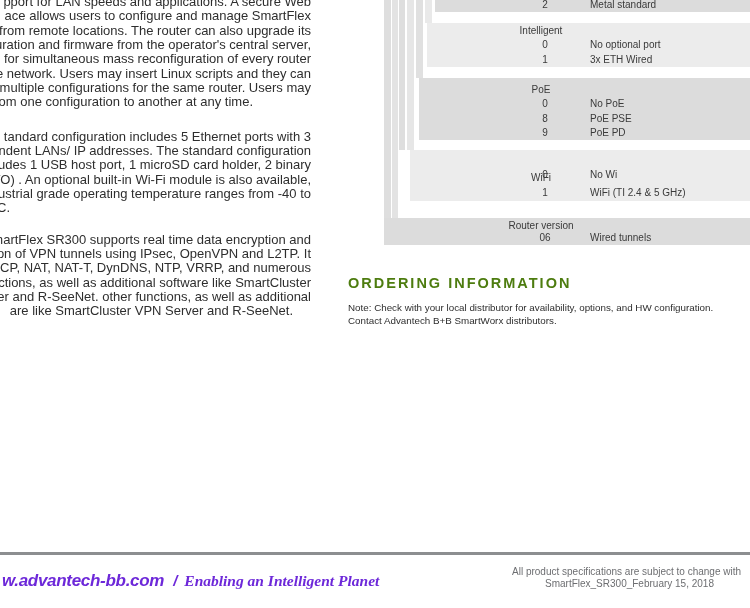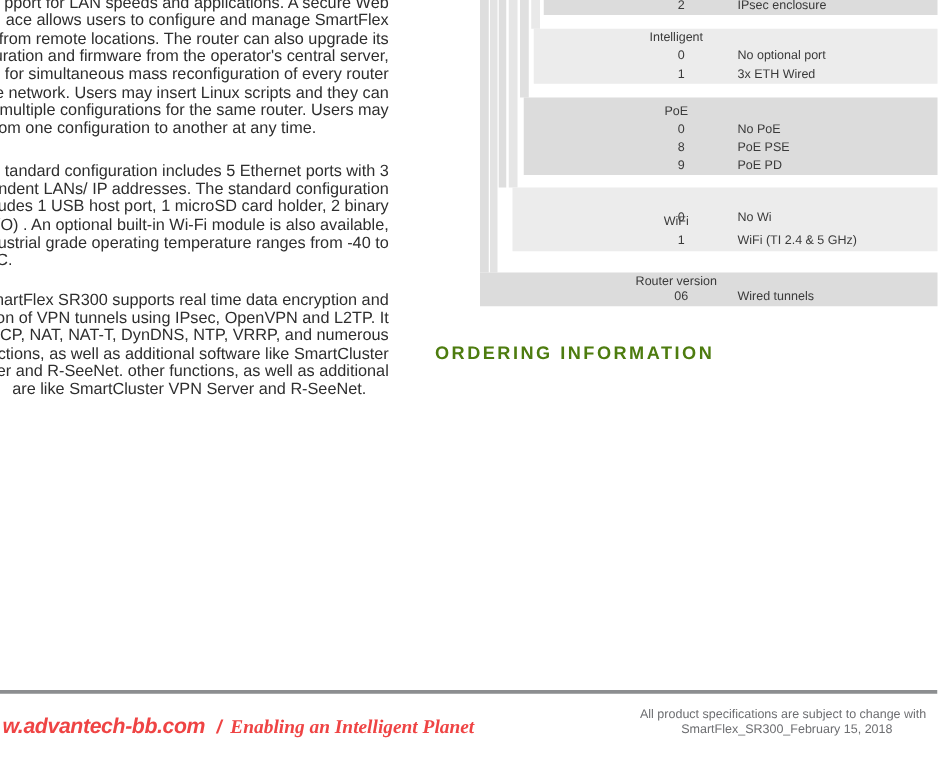--- a/index.html
+++ b/index.html
@@ -81,21 +81,21 @@
   .rule {
     position: absolute;
     left: 0; top: 552px;
     width: 750px; height: 3px;
     background: #8c8e90;
   }
   .footer-left {
     position: absolute;
     left: 2px; top: 571px;
     white-space: nowrap;
-    color: #ef4444;
+    color: #6d28d9;
   }
   .footer-left .site {
     font-size: 17px;
     font-weight: bold;
     font-style: italic;
     letter-spacing: -0.3px;
   }
   .footer-left .sep {
     font-size: 15px;
     font-weight: bold;
@@ -157,21 +157,21 @@
 <div class="bar b5"></div>
 <div class="bar b6"></div>
 
 <div class="sec s1"></div>
 <div class="sec s2"></div>
 <div class="sec s3"></div>
 <div class="sec s4"></div>
 <div class="sec s5"></div>
 
 <div class="t-code" style="top:-1px">2</div>
-<div class="t-desc" style="top:-1px">IPsec enclosure</div>
+<div class="t-desc" style="top:-1px">Metal standard</div>
 
 <div class="t-hd" style="top:25px">Intelligent</div>
 <div class="t-code" style="top:39px">0</div>
 <div class="t-desc" style="top:39px">No optional port</div>
 <div class="t-code" style="top:54px">1</div>
 <div class="t-desc" style="top:54px">3x ETH Wired</div>
 
 <div class="t-hd" style="top:84px">PoE</div>
 <div class="t-code" style="top:98px">0</div>
 <div class="t-desc" style="top:98px">No PoE</div>
@@ -185,20 +185,22 @@
 <div class="t-desc" style="top:169px">No Wi</div>
 <div class="t-code" style="top:187px">1</div>
 <div class="t-desc" style="top:187px">WiFi (TI 2.4 &amp; 5 GHz)</div>
 
 <div class="t-hd" style="top:220px">Router version</div>
 <div class="t-code" style="top:232px">06</div>
 <div class="t-desc" style="top:232px">Wired tunnels</div>
 
 <div class="oi-heading">ORDERING INFORMATION</div>
 <div class="oi-note">
+  <div>Note: Check with your local distributor for availability, options, and HW configuration.</div>
+  <div>Contact Advantech B+B SmartWorx distributors.</div>
 </div>
 
 <div class="rule"></div>
 
 <div class="footer-left">
   <span class="site">w.advantech-bb.com</span><span class="sep">/</span><span class="tagline">Enabling an Intelligent Planet</span>
 </div>
 
 <div class="footer-right-1">All product specifications are subject to change with</div>
 <div class="footer-right-2">SmartFlex_SR300_February 15, 2018</div>

